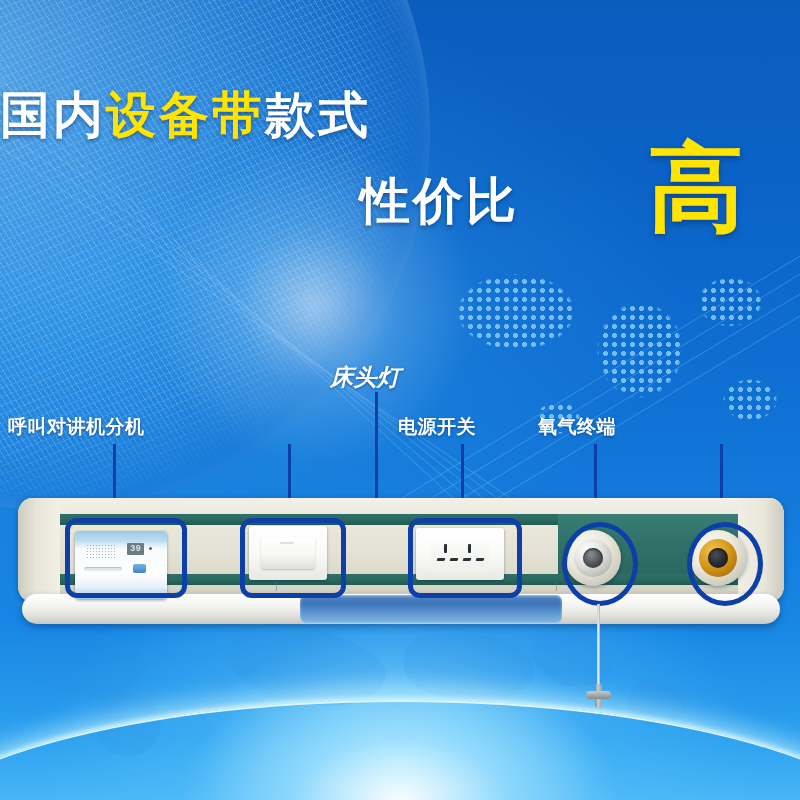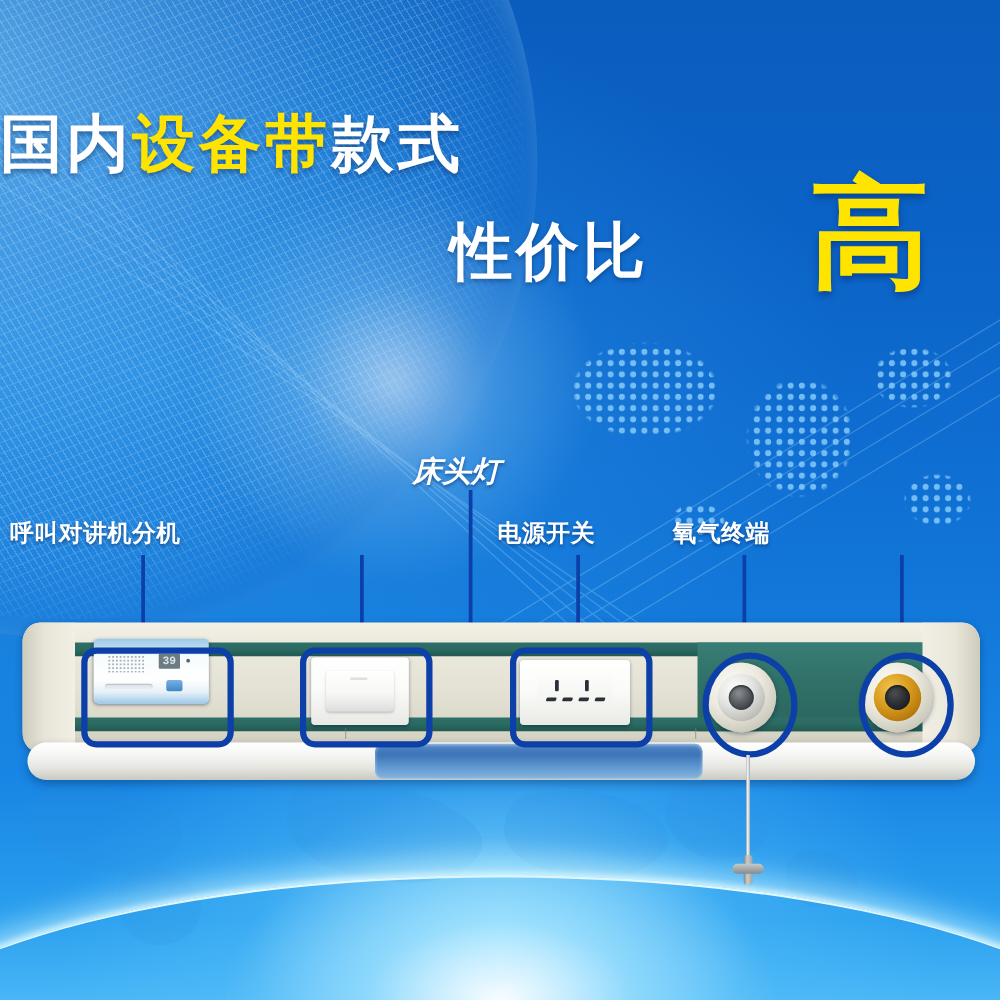--- a/index.html
+++ b/index.html
@@ -143,21 +143,21 @@
   }
   .lamp-window{
     position:absolute;left:282px;top:97px;width:262px;height:28px;border-radius:6px;
     background:linear-gradient(180deg,#4f86c4 0%,#3e74b8 32%,#5a93cd 62%,#86b6e0 100%);
     box-shadow:inset 0 1px 3px rgba(255,255,255,.55);
   }
 
   
   .dev{position:absolute;}
 
-  .intercom{left:75px;top:511px;width:92px;height:52px;}
+  .intercom{left:75px;top:531px;width:92px;height:68px;}
   .intercom .shell{
     position:absolute;inset:0;border-radius:4px;
     background:linear-gradient(180deg,#9cc9e8 0%,#bcdcf0 14%,#f6fbfd 26%,#ffffff 62%,#e7f1f7 82%,#9cc9e8 100%);
     box-shadow:0 1px 3px rgba(0,20,60,.45);
   }
   .intercom .grille{
     position:absolute;left:11px;top:13px;width:30px;height:14px;
     background-image:radial-gradient(circle,#9aa7ae 38%,rgba(0,0,0,0) 40%);
     background-size:3px 3px;opacity:.85;
   }

